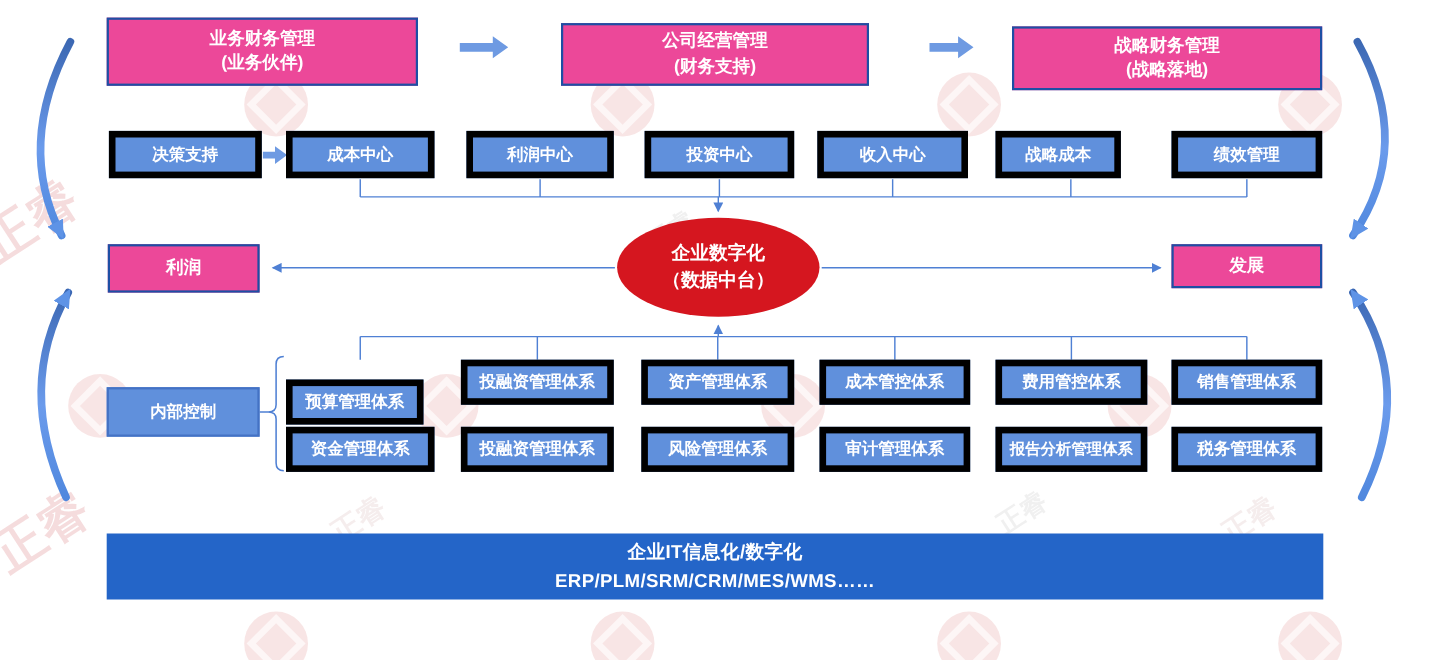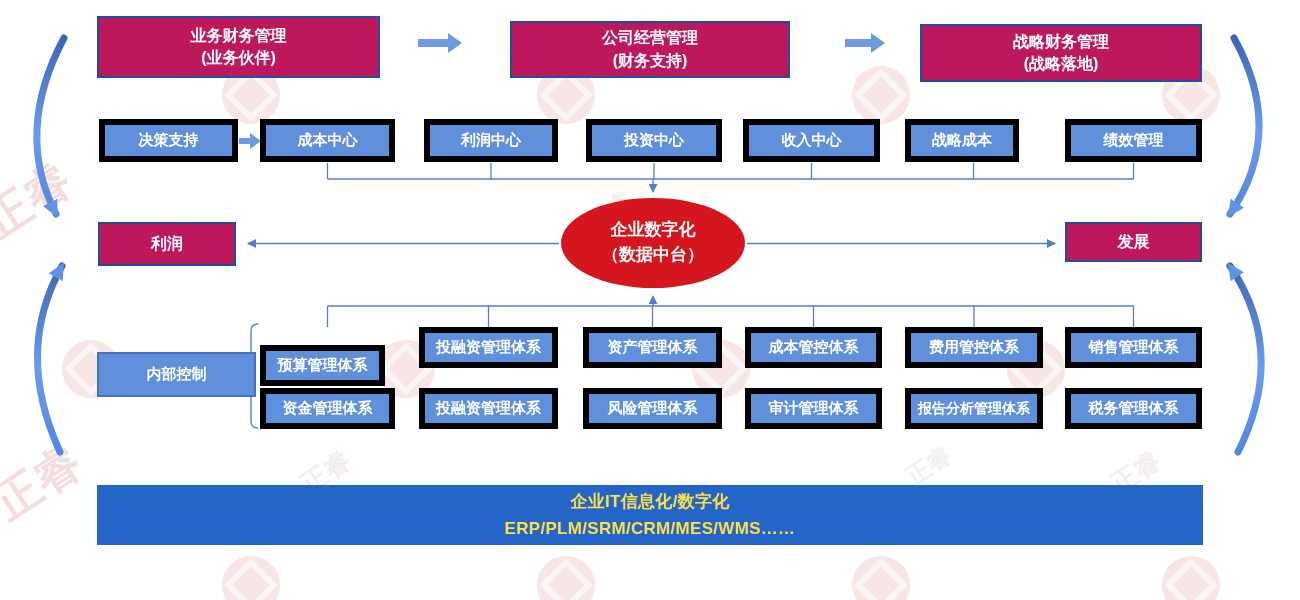--- a/index.html
+++ b/index.html
@@ -13,28 +13,28 @@
     background:rgba(201,57,57,0.13);display:flex;align-items:center;justify-content:center;}
   .wm-logo .diamond{width:26px;height:26px;border:6px solid rgba(255,255,255,0.65);
     transform:rotate(45deg);}
   .wm-text{position:absolute;font-weight:bold;color:rgba(160,80,80,0.10);
     transform:rotate(-33deg);white-space:nowrap;}
   .wm-text.gray{color:rgba(110,110,110,0.10);}
   .wm-text.big{font-size:46px;color:rgba(193,39,45,0.16);}
   
   .bx{position:absolute;display:flex;flex-direction:column;align-items:center;
     justify-content:center;text-align:center;color:#fff;font-weight:bold;box-sizing:border-box;}
-  .bx-dark{background:#be185d;border:2px solid #1d4fa4;font-size:16px;line-height:1.4;}
+  .bx-dark{background:#ec4899;border:2px solid #1d4fa4;font-size:16px;line-height:1.4;}
   .bx-light{background:#6090dc;border:6px solid #000000;font-size:15px;}
   .bx-control{background:#6090dc;border:2px solid #4472c4;font-size:15px;}
   .hub{position:absolute;left:561px;top:198px;width:184px;height:90px;border-radius:50%;
     background:#d5161f;color:#fff;font-weight:bold;font-size:17px;line-height:1.45;
     display:flex;flex-direction:column;align-items:center;justify-content:center;text-align:center;}
   .banner{position:absolute;left:97px;top:485px;width:1106px;height:60px;background:#2465c8;
-    color:#fde047;font-weight:bold;font-size:17px;line-height:1.6;display:flex;flex-direction:column;
+    color:#ffffff;font-weight:bold;font-size:17px;line-height:1.6;display:flex;flex-direction:column;
     align-items:center;justify-content:center;text-align:center;letter-spacing:0.3px;}
   #connectors{position:absolute;inset:0;pointer-events:none;}
 </style>
 </head>
 <body>
 
 <div id="canvas">
 
   <div id="wm-layer">
     <div class="wm-logo" style="left:222px;top:66px">
@@ -169,21 +169,21 @@
     <span>（数据中台）</span>
   </div>
 
   <div class="bx bx-dark" style="left:98px;top:222px;width:138px;height:44px">
     <span>利润</span>
   </div>
   <div class="bx bx-dark" style="left:1065px;top:222px;width:137px;height:40px">
     <span>发展</span>
   </div>
 
-  <div class="bx bx-control" style="left:97px;top:352px;width:159px;height:45px">
+  <div class="bx bx-control" style="left:97px;top:352px;width:139px;height:45px">
     <span>内部控制</span>
   </div>
 
   <div class="bx bx-light" style="left:260px;top:345px;width:125px;height:41px">
     <span>预算管理体系</span>
   </div>
   <div class="bx bx-light" style="left:419px;top:327px;width:139px;height:41px">
     <span>投融资管理体系</span>
   </div>
   <div class="bx bx-light" style="left:583px;top:327px;width:139px;height:41px">

